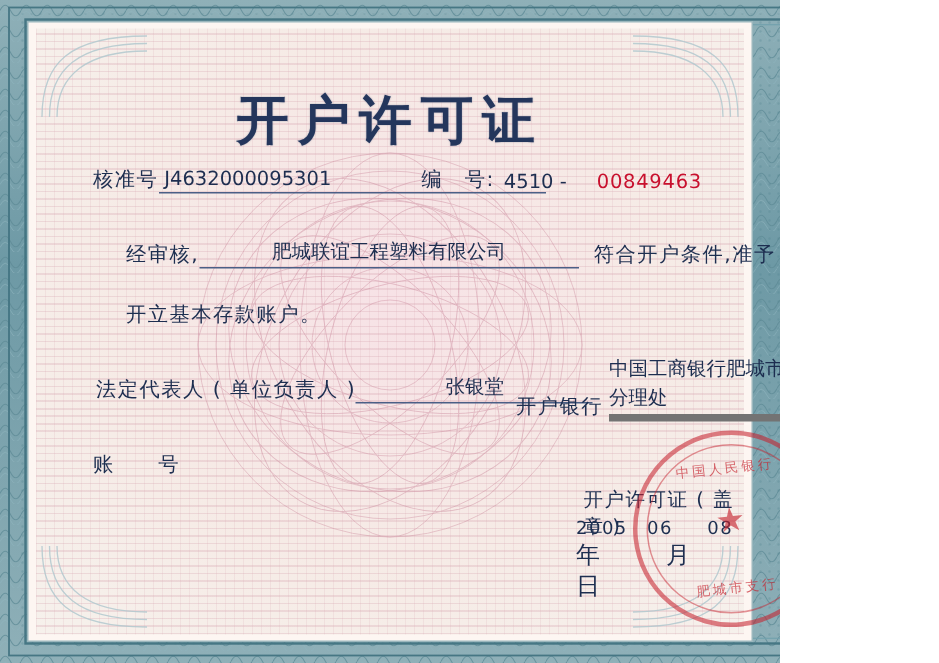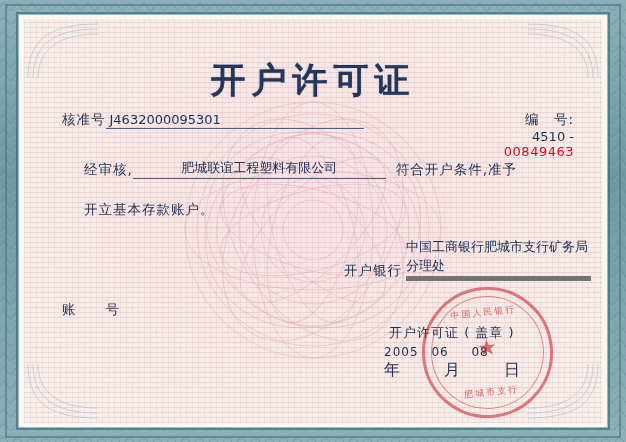--- a/index.html
+++ b/index.html
@@ -5,21 +5,21 @@
   html, body {
     margin: 0;
     padding: 0;
     background: #ffffff;
   }
   body {
     font-family: "DejaVu Sans", "Liberation Sans", sans-serif;
   }
   #cert {
     position: relative;
-    width: 626px;
+    width: 520px;
     height: 442px;
     overflow: hidden;
     background: #f3ece6;
   }
   
   .border-outer {
     position: absolute;
     inset: 0;
     background:
       linear-gradient(180deg, #8fb0b8 0%, #6d99a5 40%, #8fb0b8 100%);
@@ -101,21 +101,21 @@
     display: inline-block;
   }
   .red {
     color: #c8102e;
     letter-spacing: 0.5px;
   }
 
   
   #line-approval { top: 92px; left: 38px; }
   #line-approval .ul { min-width: 250px; text-align: left; }
-  #line-number { top: 92px; right: 28px; flex-direction: column; }
+  #line-number { top: 92px; right: 28px; }
 
   
   #line-verify { top: 140px; left: 60px; }
   #line-verify .ul { min-width: 245px; }
   #line-open { top: 182px; left: 60px; }
 
   
   #line-rep { top: 230px; left: 40px; }
   #line-rep .ul { min-width: 150px; }
   #line-bank { top: 218px; left: 320px; }
@@ -300,20 +300,24 @@
     <div class="row" id="line-open">
       <span class="lbl">开立基本存款账户。</span>
     </div>
 
     <div class="row" id="line-verify">
       <span class="lbl">经审核,</span>
       <span class="ul val">肥城联谊工程塑料有限公司</span>
       <span class="lbl" style="margin-left:10px;">符合开户条件,准予</span>
     </div>
 
+    <div class="row" id="line-rep">
+      <span class="lbl">法定代表人 ( 单位负责人 )</span>
+      <span class="ul val">张银堂</span>
+    </div>
 
     <div class="row" id="line-bank">
       <span class="lbl" style="padding-bottom:1px;">开户银行</span>
       <span class="bankname" style="margin-left:4px;">中国工商银行肥城市支行矿务局分理处</span>
     </div>
 
     <div class="row" id="line-account">
       <span class="lbl">账　　号</span>
     </div>
 

